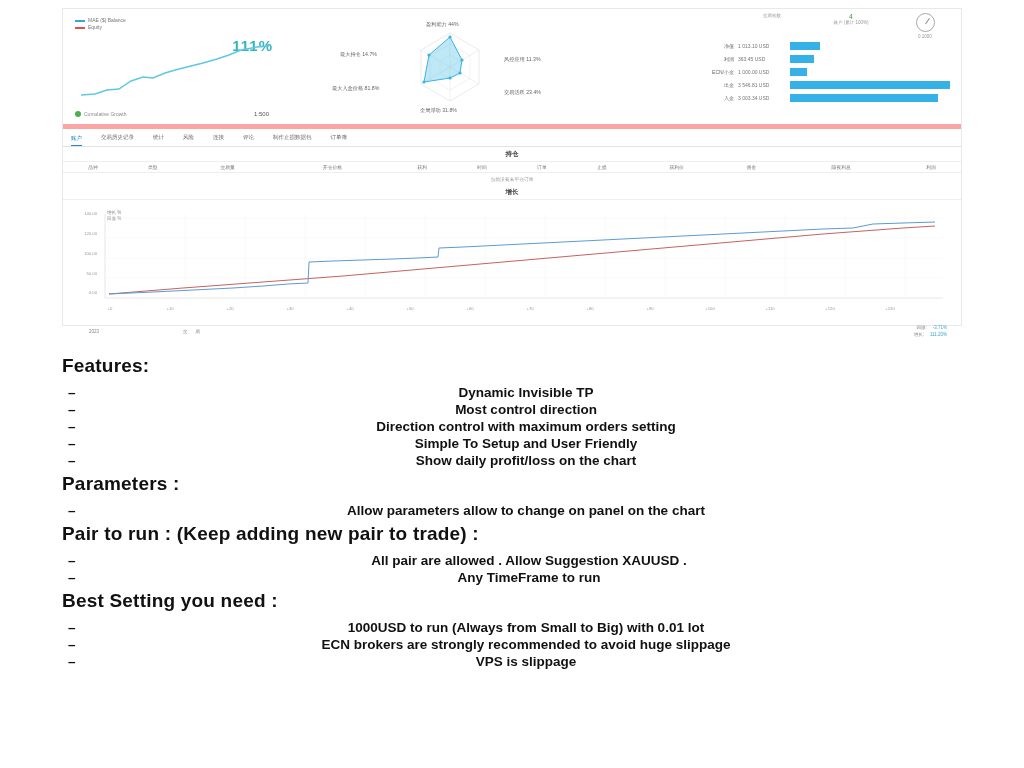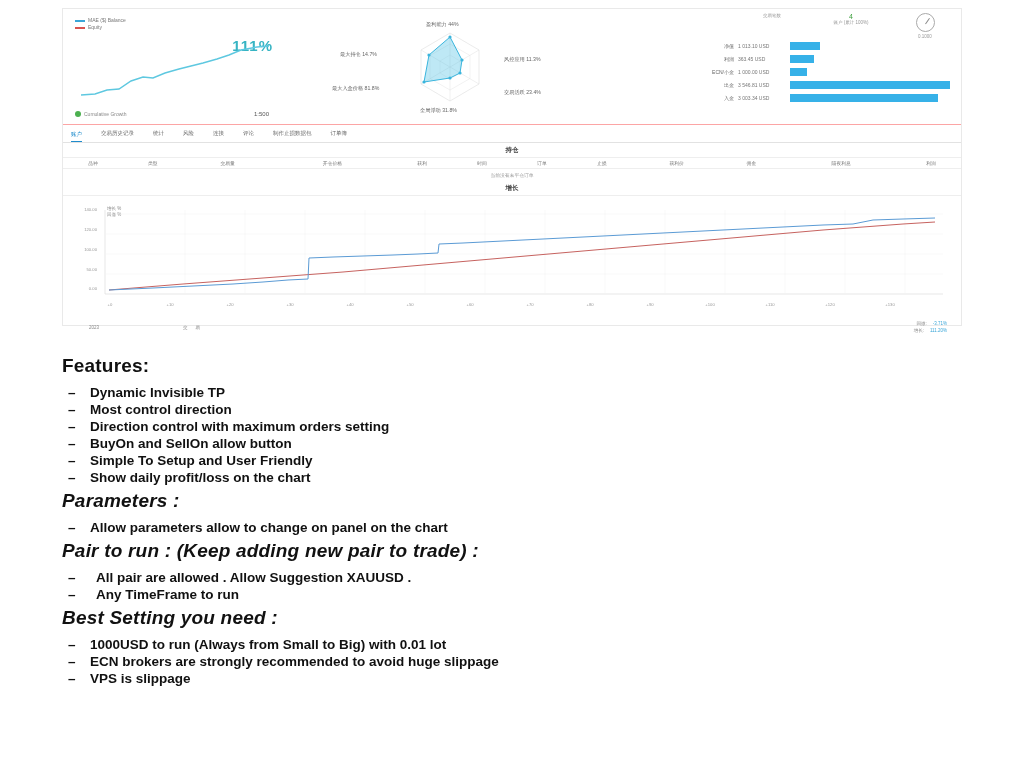--- a/index.html
+++ b/index.html
@@ -24,21 +24,21 @@
     width: 900px;
     height: 318px;
     background: #ffffff;
     border: 1px solid #e9e9e9;
     box-sizing: border-box;
   }
 
   .top-widgets {
     position: relative;
     height: 115px;
-    border-bottom: 1px solid #fca5a5;
+    border-bottom: 5px solid #fca5a5;
   }
 
   
   .widget-equity {
     position: absolute;
     left: 6px;
     top: 6px;
     width: 210px;
     height: 104px;
   }
@@ -258,25 +258,26 @@
     top: 355px;
     width: 900px;
   }
   h2.heading {
     font-size: 19px;
     font-weight: bold;
     margin: 0 0 7px 0;
     color: #111;
     letter-spacing: 0.2px;
   }
-  h2.heading.tight { margin-top: 1px; font-style: italic; }
+  h2.heading.tight { margin-top: 1px; }
   ul.bullets {
     list-style: none;
     margin: 4px 0 4px 0;
     padding: 0 0 0 6px;
+    text-align: center;
   }
   ul.bullets li {
     font-size: 13.5px;
     font-weight: bold;
     line-height: 17px;
     color: #111;
     position: relative;
     padding-left: 22px;
   }
   ul.bullets li:before {
@@ -500,21 +501,20 @@
   </div>
 </div>
 
 <div class="content">
 
   <h2 class="heading">Features:</h2>
   <ul class="bullets">
     <li>Dynamic Invisible TP</li>
     <li>Most control direction</li>
     <li>Direction control with maximum orders setting</li>
-    <li>BuyOn and SellOn allow button</li>
     <li>Simple To Setup and User Friendly</li>
     <li>Show daily profit/loss on the chart</li>
   </ul>
 
   <h2 class="heading tight">Parameters :</h2>
   <ul class="bullets">
     <li>Allow parameters allow to change on panel on the chart</li>
   </ul>
 
   <h2 class="heading tight">Pair to run : (Keep adding new pair to trade) :</h2>

